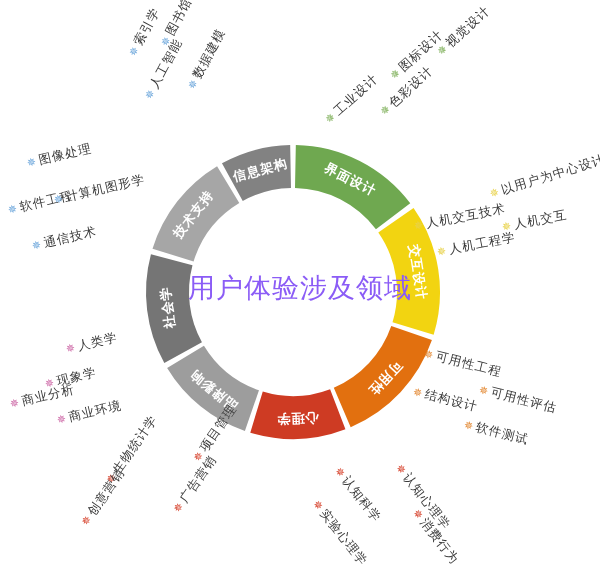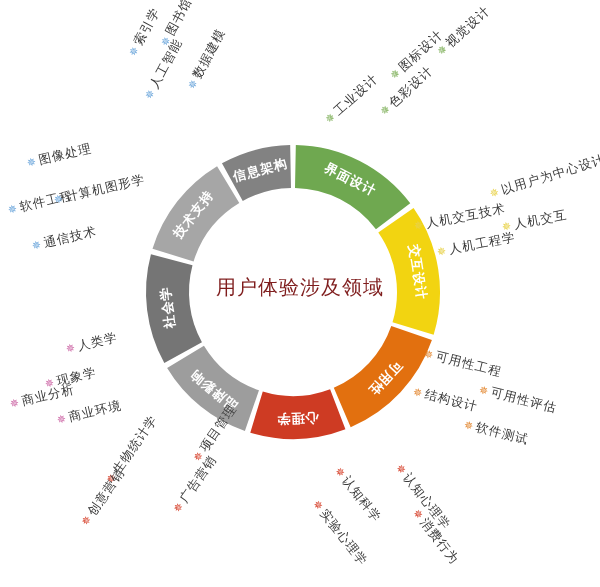--- a/index.html
+++ b/index.html
@@ -20,22 +20,22 @@
     dominant-baseline:middle;
     letter-spacing:1px;
   }
   .center-title{
     position:absolute;
     left:0;top:0;width:600px;height:587px;
     display:flex;align-items:center;justify-content:center;
     pointer-events:none;
   }
   .center-title span{
-    font-size:20px;
-    color:#7f1d1d;
+    font-size:27px;
+    color:#8b5cf6;
     letter-spacing:1px;
     transform:translateY(-6px);
   }
   .outer-label{
     position:absolute;
     font-size:12.5px;
     color:#3a3a3a;
     white-space:nowrap;
     transform-origin:0 50%;
   }

